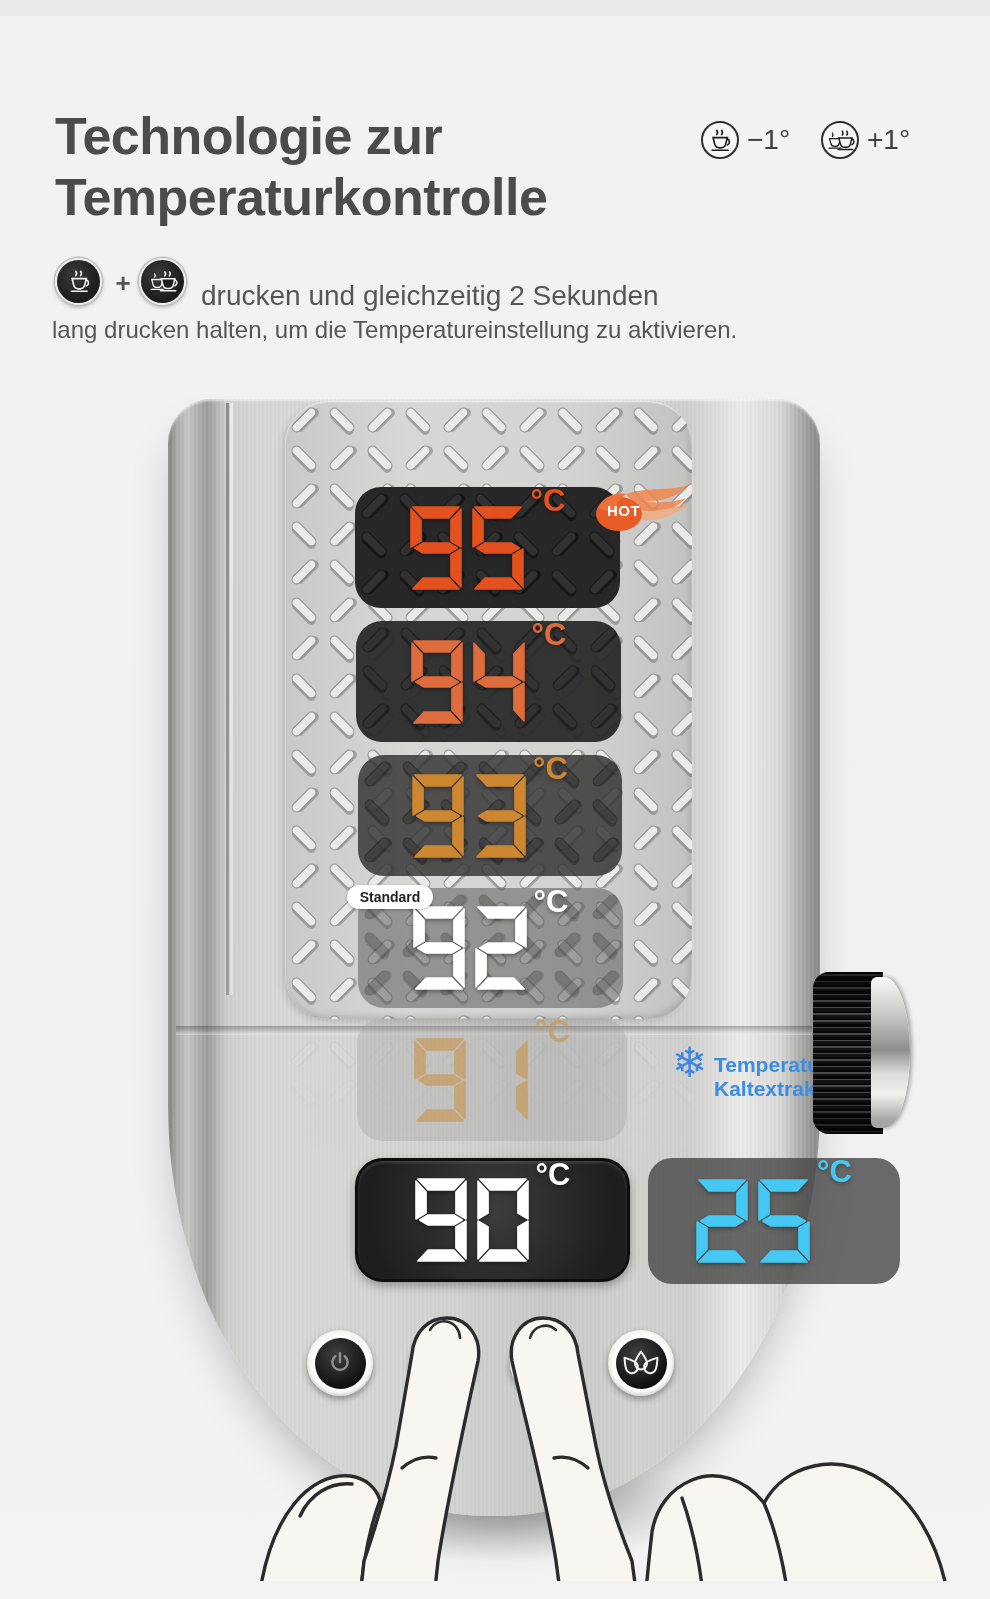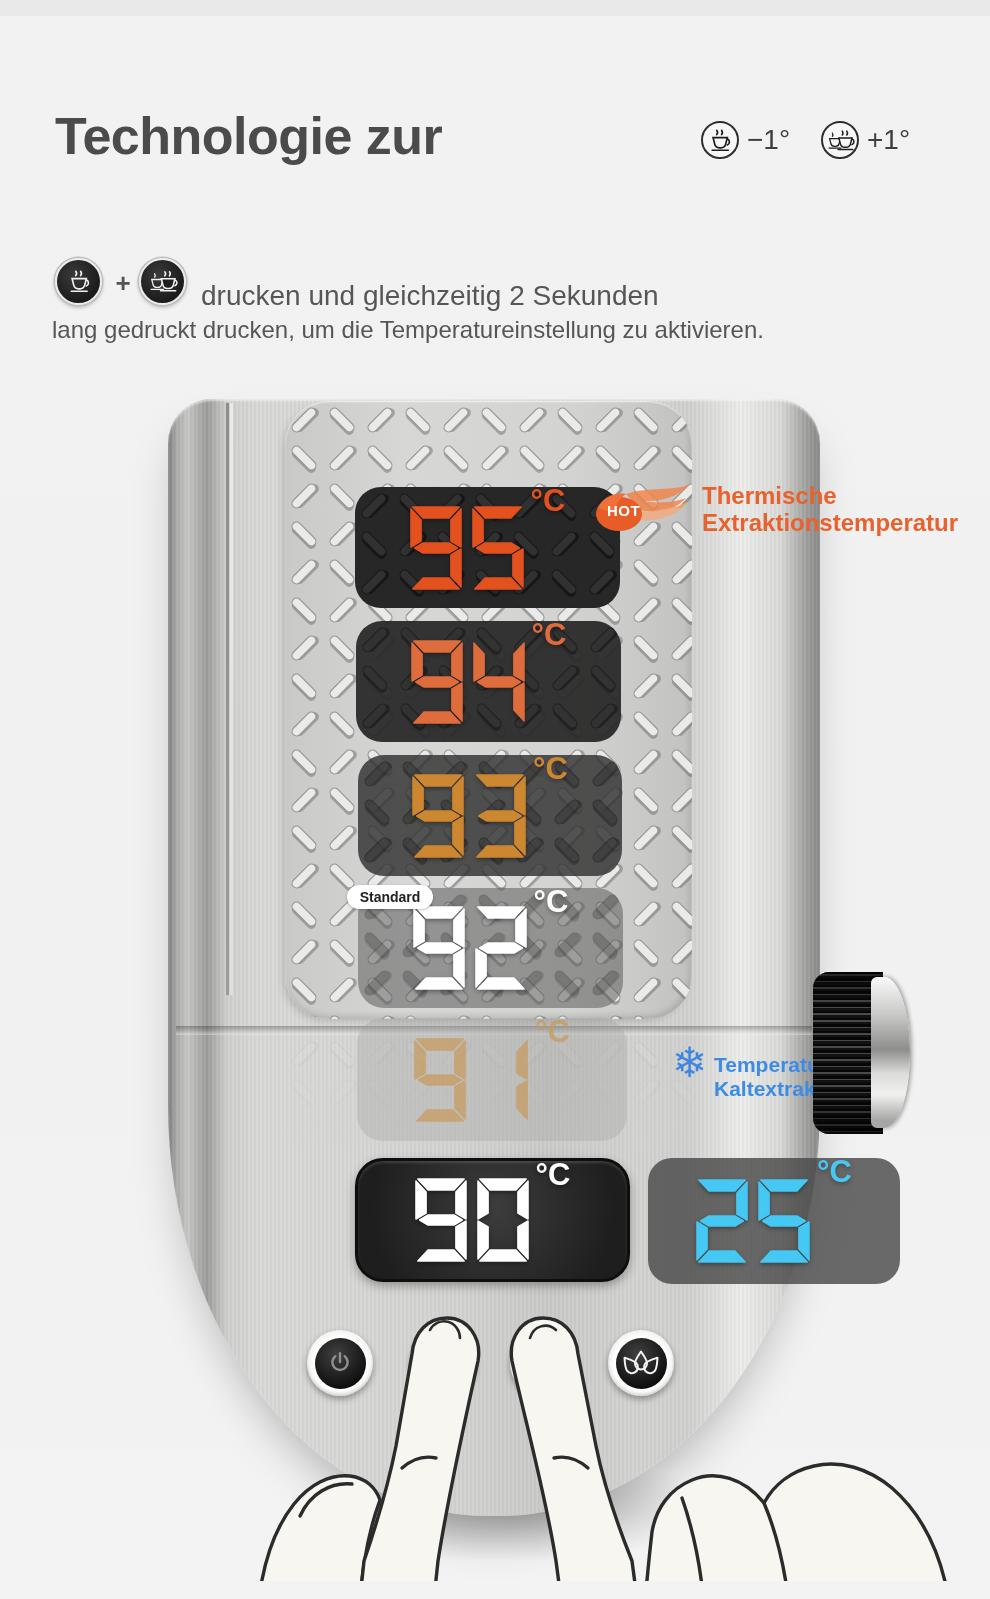--- a/index.html
+++ b/index.html
@@ -102,20 +102,21 @@
   .hands{left:150px;top:1280px;width:840px;height:285px;z-index:8;}
   svg{display:block;}
 </style>
 </head>
 <body>
 
 <div id="stage">
 
   <div class="abs title">
     <span style="display:block">Technologie zur</span>
+    <span style="display:block">Temperaturkontrolle</span>
   </div>
 
   <div class="abs adjust-item adjust-minus">
     <span class="ring-icon">
       <svg width="26" height="25" viewBox="0 0 32 30" stroke="currentColor" fill="none" stroke-width="2.1" stroke-linecap="round">
         <path d="M12 2.5 q2 2.8 0 5.2"></path>
           <path d="M18 2.5 q2 2.8 0 5.2"></path>
         <path d="M7.5 11.5 h17.5 l-2 8 a6 6 0 0 1 -5.8 4.5 h-1.9 a6 6 0 0 1 -5.8 -4.5 Z"></path>
         <path d="M25 13 a4 4 0 0 1 0 7.5"></path>
           <path d="M6.5 27 h19.5"></path>
@@ -168,21 +169,21 @@
             <path d="M12 2.5 q2 2.8 0 5.2"></path>
             <path d="M18 2.5 q2 2.8 0 5.2"></path>
         <path d="M7.5 11.5 h17.5 l-2 8 a6 6 0 0 1 -5.8 4.5 h-1.9 a6 6 0 0 1 -5.8 -4.5 Z" style="fill:#1f1f1f"></path>
         <path d="M25 13 a4 4 0 0 1 0 7.5"></path>
             <path d="M6.5 27 h19.5"></path>
           </g>
       </svg>
     </span>
   </div>
   <div class="abs instr-line1">drucken und gleichzeitig 2 Sekunden</div>
-  <div class="abs instr-line2">lang gedruckt drucken, um die Temperatureinstellung zu aktivieren.</div>
+  <div class="abs instr-line2">lang drucken halten, um die Temperatureinstellung zu aktivieren.</div>
 
   <div class="abs device-shadow"></div>
   <div class="abs device"></div>
   <div class="abs groove"></div>
   <div class="abs groove-hi"></div>
   <div class="abs panel">
       <div style="position: absolute; left: 0px; top: 0px; width: 407px; height: 618px; pointer-events: none; opacity: 1;">
         <svg width="407" height="618" style="position:absolute;left:0;top:0" xmlns="http://www.w3.org/2000/svg">
           <g transform="translate(19,19) rotate(-45)">
             <rect x="-15" y="-4.5" width="30" height="9" rx="4.5" fill="rgba(55,55,55,.32)" transform="translate(2,2.2)"></rect>
@@ -1679,24 +1680,20 @@
   </div>
 
   <div class="abs hot-flame">
     <svg width="100" height="58" viewBox="0 0 100 58">
       <path d="M34,12 C58,4 82,10 98,2 C86,16 66,20 52,19 C66,22 84,20 94,16 C82,30 60,31 48,28 Z" fill="#f0854c" opacity=".85"></path>
       <path d="M40,30 C62,30 82,26 96,20 C86,34 64,40 48,38 Z" fill="#f5a878" opacity=".75"></path>
       <ellipse cx="27" cy="32" rx="23" ry="17" fill="#e85c28"></ellipse>
       <path d="M6,26 C10,16 22,10 34,12 C26,18 22,24 24,32 Z" fill="#ef7038"></path>
     </svg>
     <span class="hot-word">HOT</span>
-  </div>
-  <div class="abs hot-text">
-    <span style="display:block">Thermische</span>
-    <span style="display:block">Extraktionstemperatur</span>
   </div>
 
   <div class="abs snowflake">❄</div>
   <div class="abs cold-text">
     <span style="display:block">Temperatur der</span>
     <span style="display:block">Kaltextraktion</span>
   </div>
 
   <div class="abs knob">
     <div class="knob-ridges"></div>

